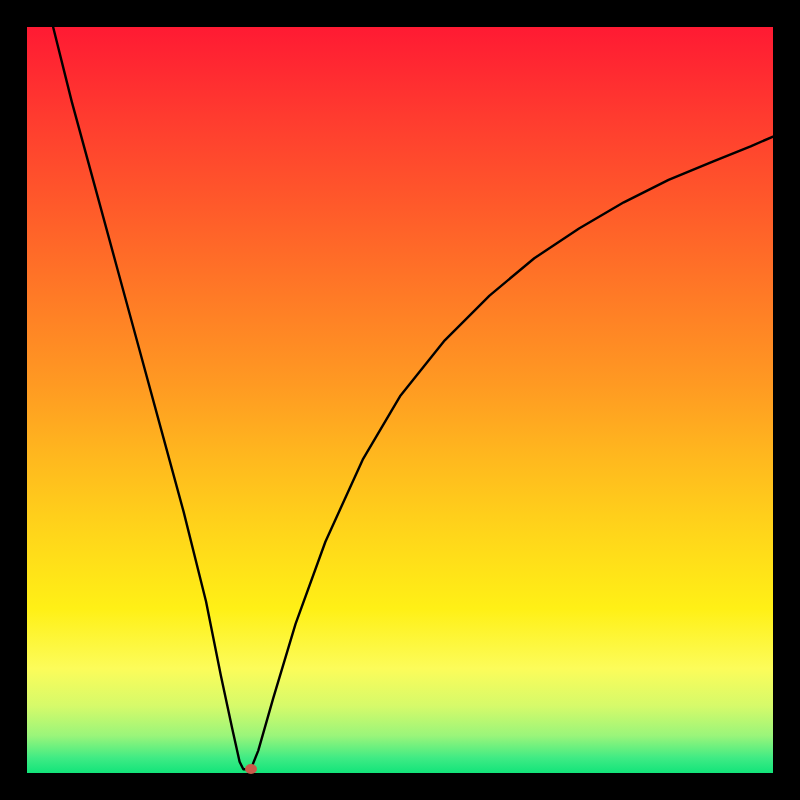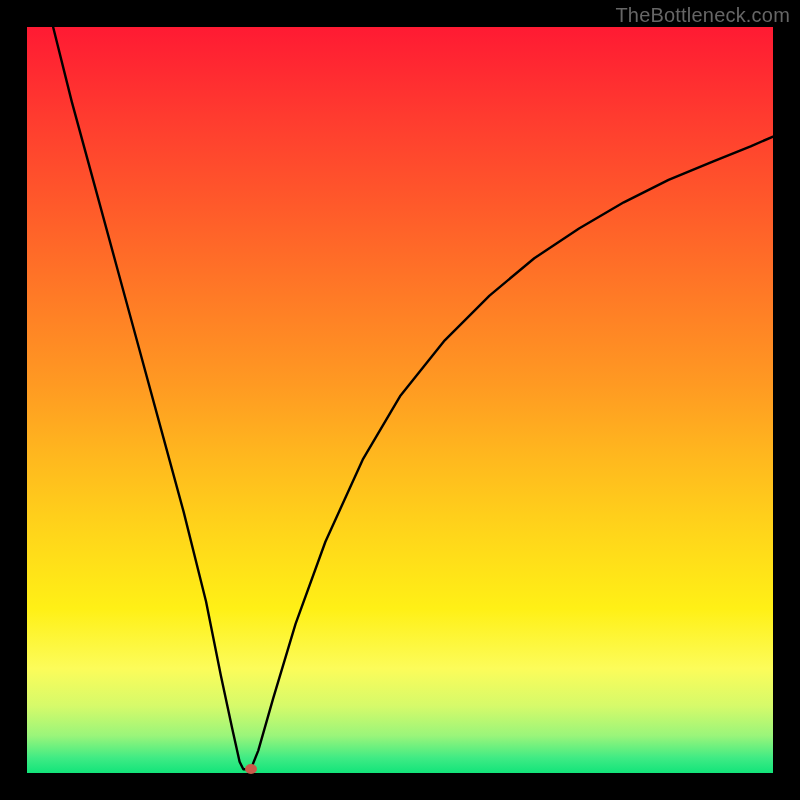--- a/index.html
+++ b/index.html
@@ -69,21 +69,20 @@
     background: #c95a4a;
     z-index: 12;
     transform: translate(-50%, -50%);
   }
 </style>
 </head>
 <body>
 
 <div class="frame">
 
-  <div class="watermark">TheBottleneck.com</div>
 
   <div class="plot-area">
 
     <svg class="curve" viewBox="0 0 746 746" preserveAspectRatio="none">
       <path id="curve-path" fill="none" stroke="#000000" stroke-width="2.4" stroke-linejoin="round" stroke-linecap="round" d="M26.11 0.00 L44.76 74.60 L67.14 156.66 L89.52 238.72 L111.90 320.78 L134.28 402.84 L156.66 484.90 L179.04 574.42 L193.96 649.02 L205.15 701.24 L212.61 734.81 L216.34 742.27 L223.80 742.27 L231.26 723.62 L246.18 671.40 L268.56 596.80 L298.40 514.74 L335.70 432.68 L373.00 369.27 L417.76 313.32 L462.52 268.56 L507.28 231.26 L552.04 201.42 L596.80 175.31 L641.56 152.93 L686.32 134.28 L723.62 119.36 L746.00 109.66"></path>
     </svg>
 
     <div id="marker" class="marker" style="left: 223.8px; top: 741.524px; background: rgb(201, 90, 74);"></div>
 
   </div>

